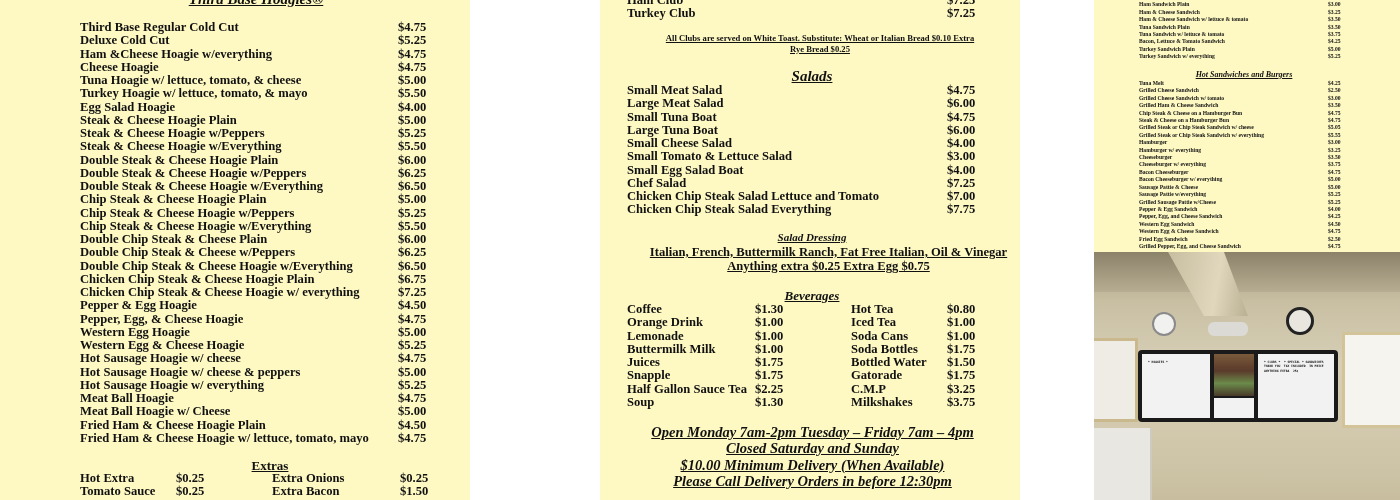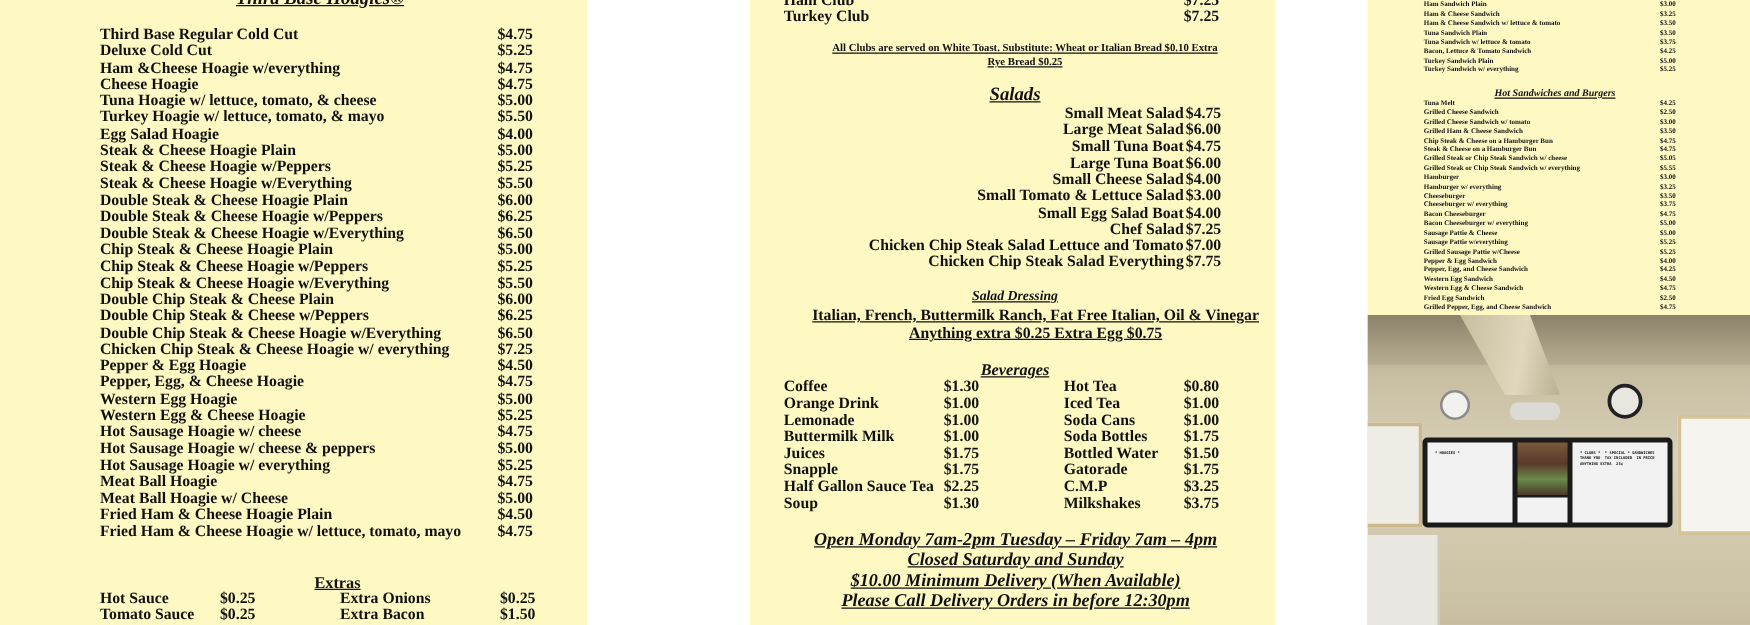--- a/index.html
+++ b/index.html
@@ -27,21 +27,21 @@
   #extras-grid .row .c1 { width: 96px; }
   #extras-grid .row .c2 { width: 96px; }
   #extras-grid .row .c3 { width: 128px; }
   #extras-grid .row .c4 { width: 32px; }
 
   
   #clubs-list { position: absolute; top: -6px; left: 27px; width: 350px; }
   #clubs-list .price { width: 30px; }
   #clubs-note { position: absolute; top: 33px; left: 40px; width: 360px; text-align: center; font-size: 8.6px; line-height: 11px; text-decoration: underline; }
   #salads-title { position: absolute; top: 68px; left: 27px; width: 370px; }
-  #salads-list { position: absolute; top: 84px; left: 27px; width: 350px; text-align: right; }
+  #salads-list { position: absolute; top: 84px; left: 27px; width: 350px; }
   #salads-list .price { width: 30px; }
   #dressing-title { position: absolute; top: 231px; left: 27px; width: 370px; font-size: 11px; }
   #dressing-text { position: absolute; top: 245px; left: 36px; width: 385px; text-align: center; font-size: 12.6px; line-height: 14px; text-decoration: underline; }
   #bev-title { position: absolute; top: 288px; left: 27px; width: 370px; font-size: 13px; }
   #bev-grid { position: absolute; top: 303px; left: 27px; width: 360px; }
   #bev-grid .row .c1 { width: 128px; }
   #bev-grid .row .c2 { width: 96px; }
   #bev-grid .row .c3 { width: 96px; }
   #bev-grid .row .c4 { width: 40px; }
   #hours { position: absolute; top: 424px; left: 20px; width: 385px; text-align: center; font-style: italic; text-decoration: underline; font-size: 14.5px; line-height: 16.4px; }
@@ -148,20 +148,24 @@
       </div>
       <div class="row">
         <span class="name">Double Chip Steak &amp; Cheese w/Peppers</span>
         <span class="price">$6.25</span>
       </div>
       <div class="row">
         <span class="name">Double Chip Steak &amp; Cheese Hoagie w/Everything</span>
         <span class="price">$6.50</span>
       </div>
       <div class="row">
+        <span class="name">Chicken Chip Steak &amp; Cheese Hoagie Plain</span>
+        <span class="price">$6.75</span>
+      </div>
+      <div class="row">
         <span class="name">Chicken Chip Steak &amp; Cheese Hoagie w/ everything</span>
         <span class="price">$7.25</span>
       </div>
       <div class="row">
         <span class="name">Pepper &amp; Egg Hoagie</span>
         <span class="price">$4.50</span>
       </div>
       <div class="row">
         <span class="name">Pepper, Egg, &amp; Cheese Hoagie</span>
         <span class="price">$4.75</span>
@@ -199,21 +203,21 @@
         <span class="price">$4.50</span>
       </div>
       <div class="row">
         <span class="name">Fried Ham &amp; Cheese Hoagie w/ lettuce, tomato, mayo</span>
         <span class="price">$4.75</span>
       </div>
     </div>
   <div id="extras-title" class="sec-title plain">Extras</div>
   <div id="extras-grid">
       <div class="row">
-        <span class="c1">Hot Sauce</span>
+        <span class="c1">Hot Extra</span>
         <span class="c2">$0.25</span>
         <span class="c3">Extra Onions</span>
         <span class="c4">$0.25</span>
       </div>
       <div class="row">
         <span class="c1">Tomato Sauce</span>
         <span class="c2">$0.25</span>
         <span class="c3">Extra Bacon</span>
         <span class="c4">$1.50</span>
       </div>

